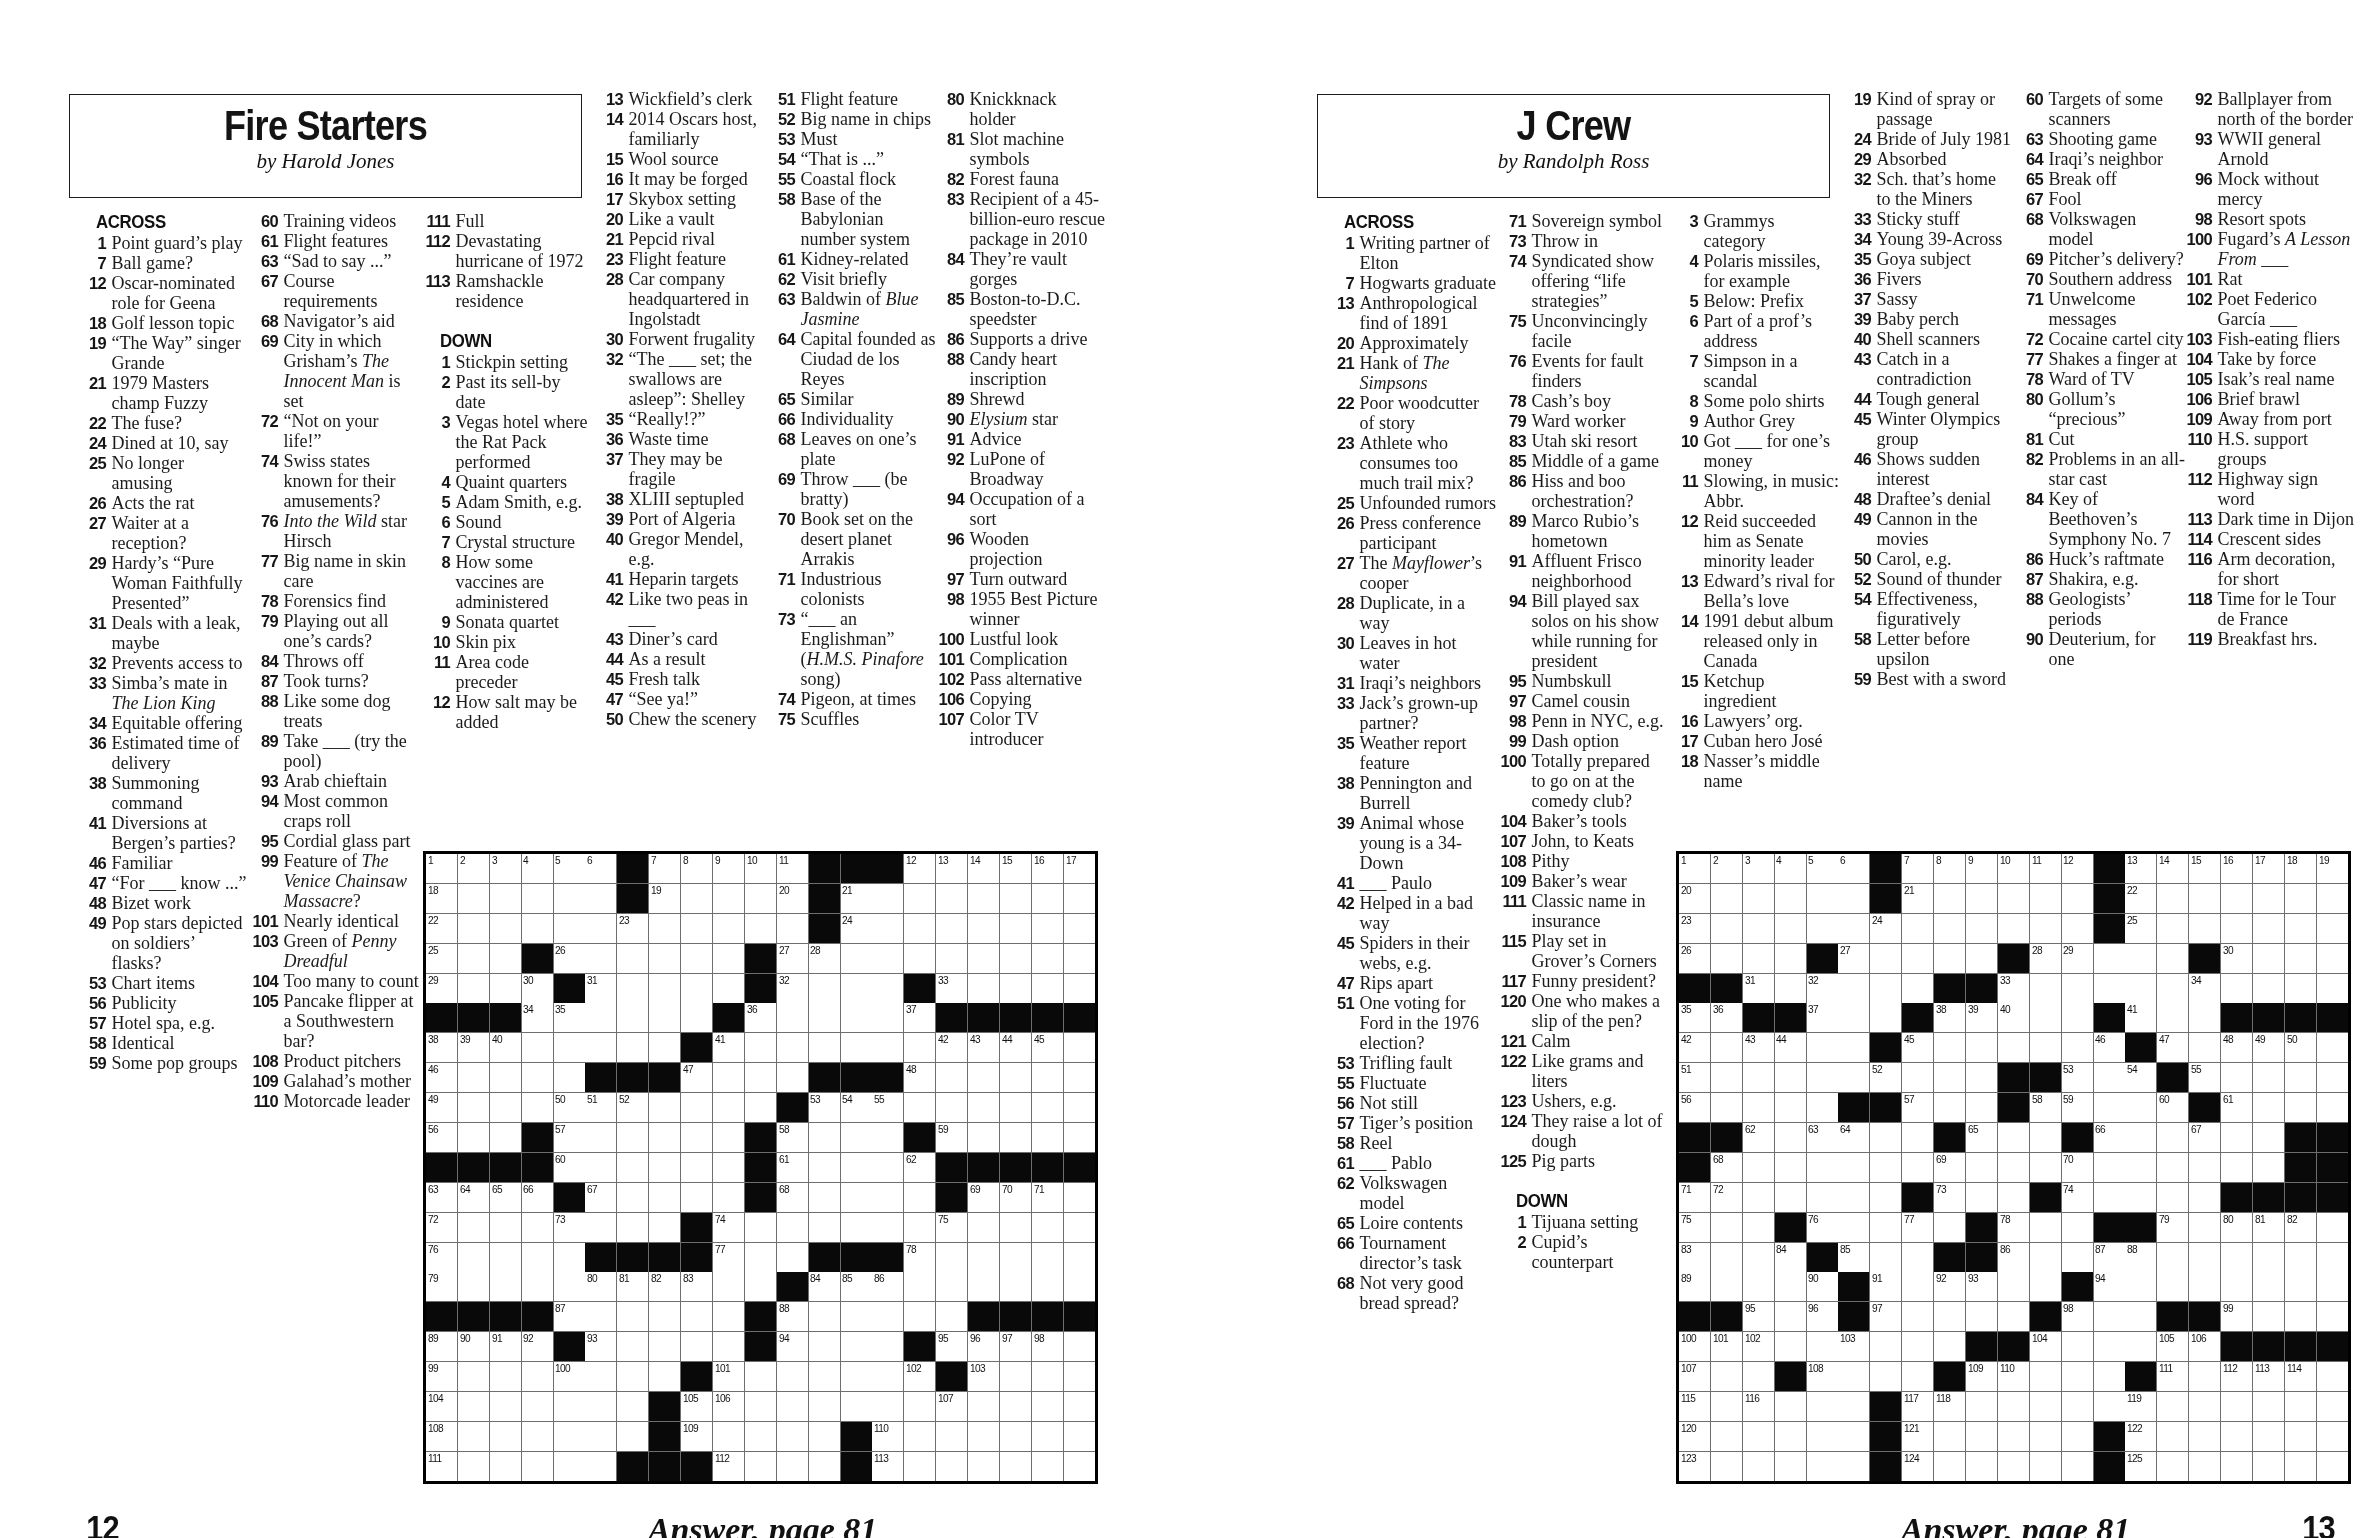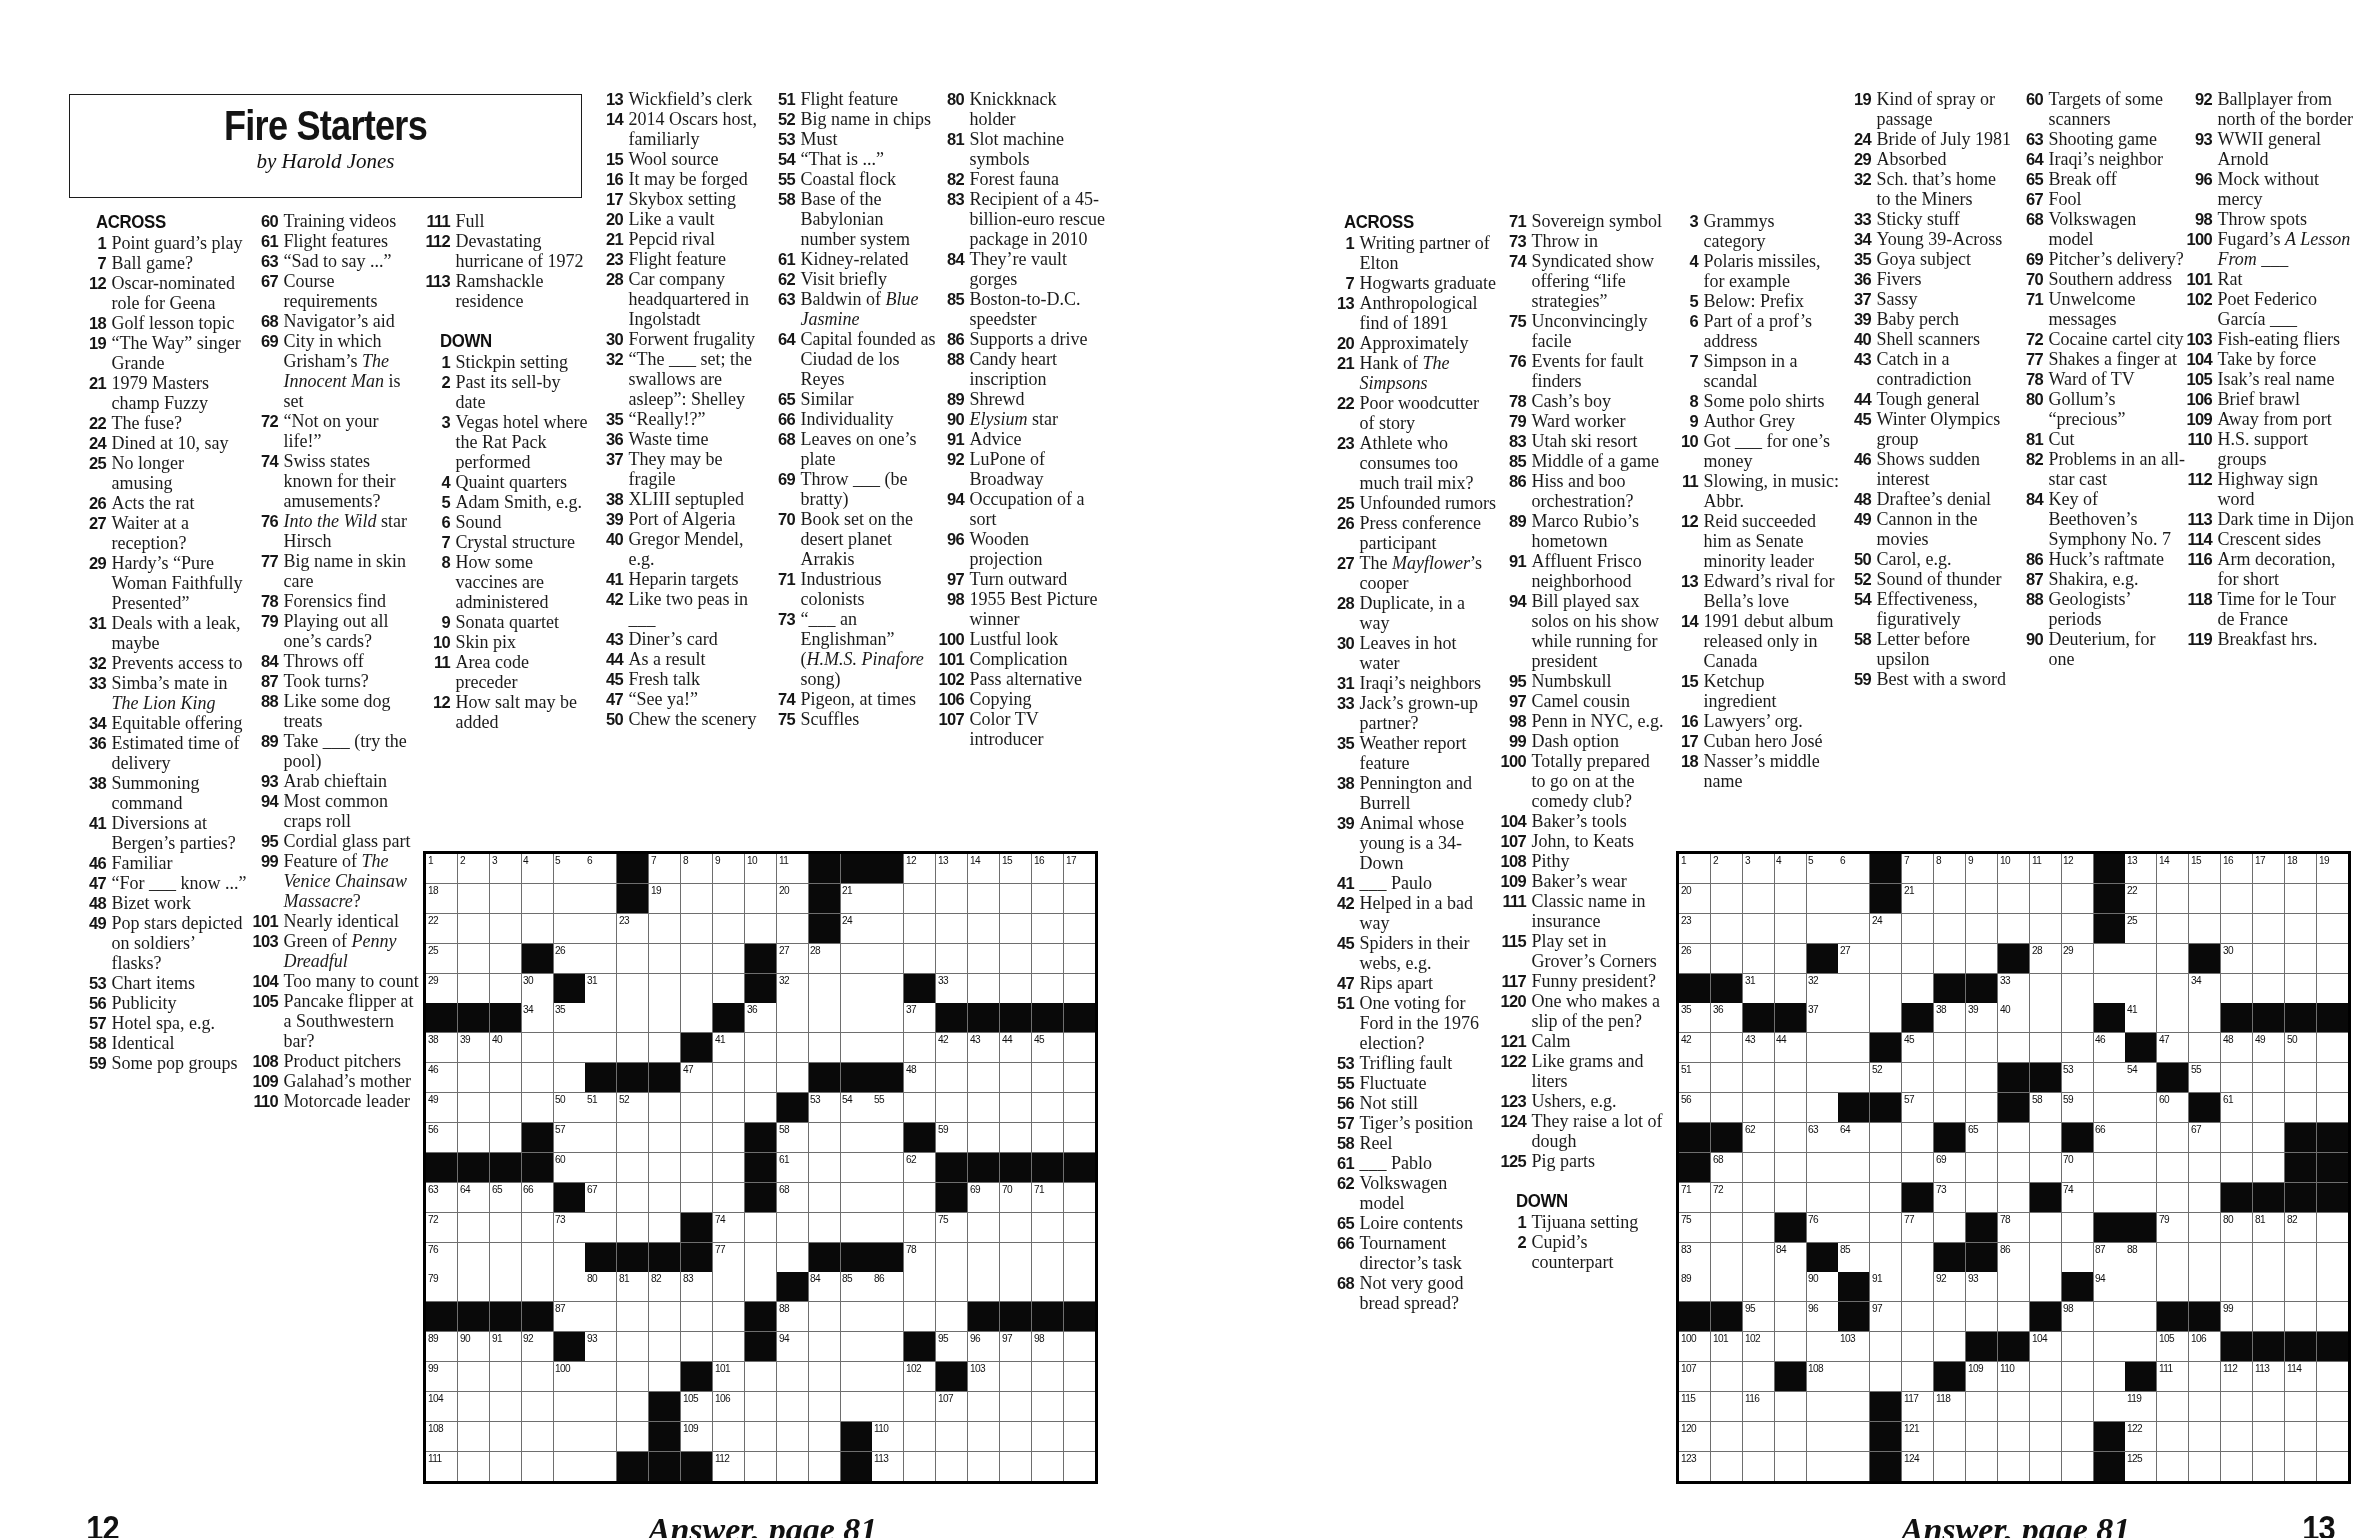--- a/index.html
+++ b/index.html
@@ -1272,20 +1272,24 @@
         <div class="cell"></div>
         <div class="cell"></div>
         <div class="cell"></div>
         <div class="cell"></div>
       </div>
     <div class="answer">Answer, page 81</div>
     <div class="pagenum">12</div>
   </section>
 
   <section class="page" id="p1">
+    <div class="titlebox">
+      <div class="ptitle">J Crew</div>
+      <div class="byline">by Randolph Ross</div>
+    </div>
     <div>
         <div class="col c0">
           <div class="chead">ACROSS</div>
           <div class="clue">
             <span class="cn">1</span>
             <span class="ct">Writing partner of Elton</span>
           </div>
           <div class="clue">
             <span class="cn">7</span>
             <span class="ct">Hogwarts graduate</span>
@@ -1792,21 +1796,21 @@
           <div class="clue">
             <span class="cn">93</span>
             <span class="ct">WWII general Arnold</span>
           </div>
           <div class="clue">
             <span class="cn">96</span>
             <span class="ct">Mock without mercy</span>
           </div>
           <div class="clue">
             <span class="cn">98</span>
-            <span class="ct">Throw spots</span>
+            <span class="ct">Resort spots</span>
           </div>
           <div class="clue">
             <span class="cn">100</span>
             <span class="ct">Fugard’s <i>A Lesson From ___</i></span>
           </div>
           <div class="clue">
             <span class="cn">101</span>
             <span class="ct">Rat</span>
           </div>
           <div class="clue">

